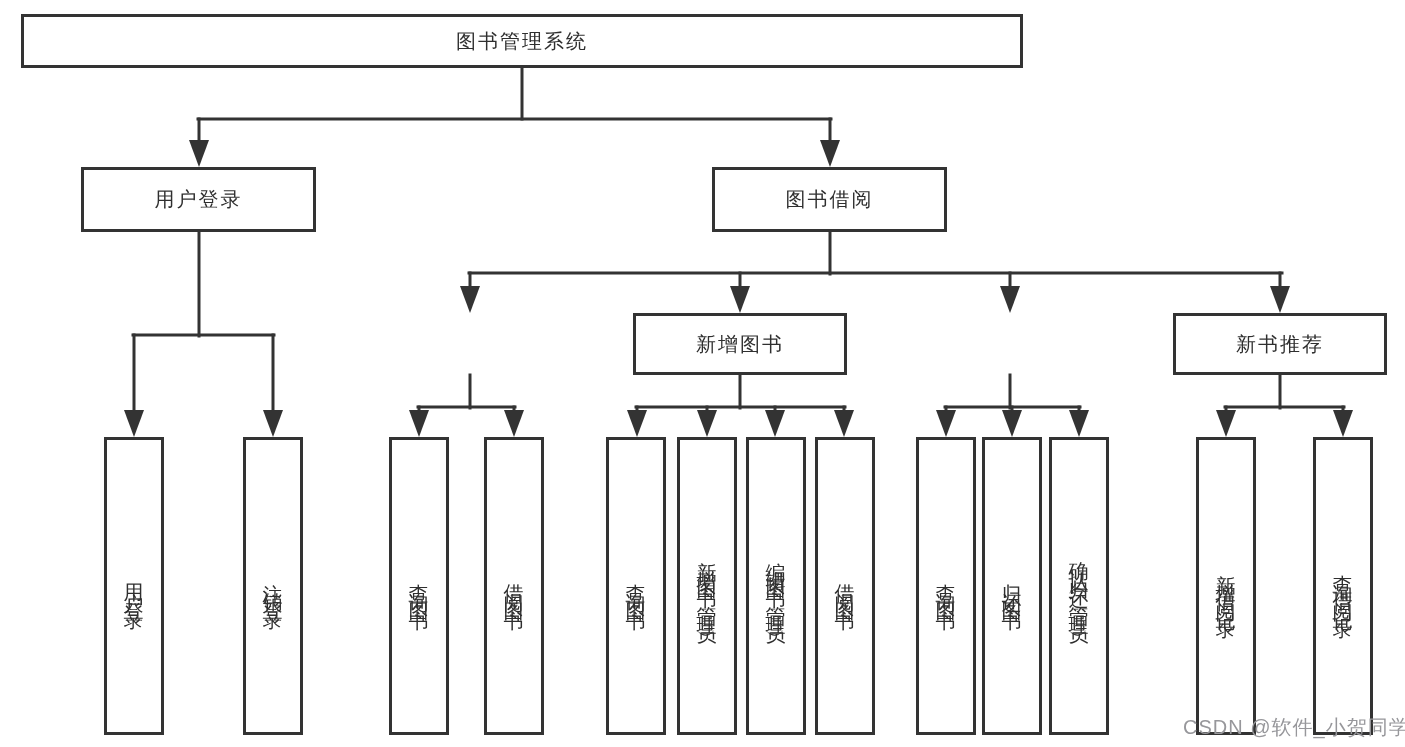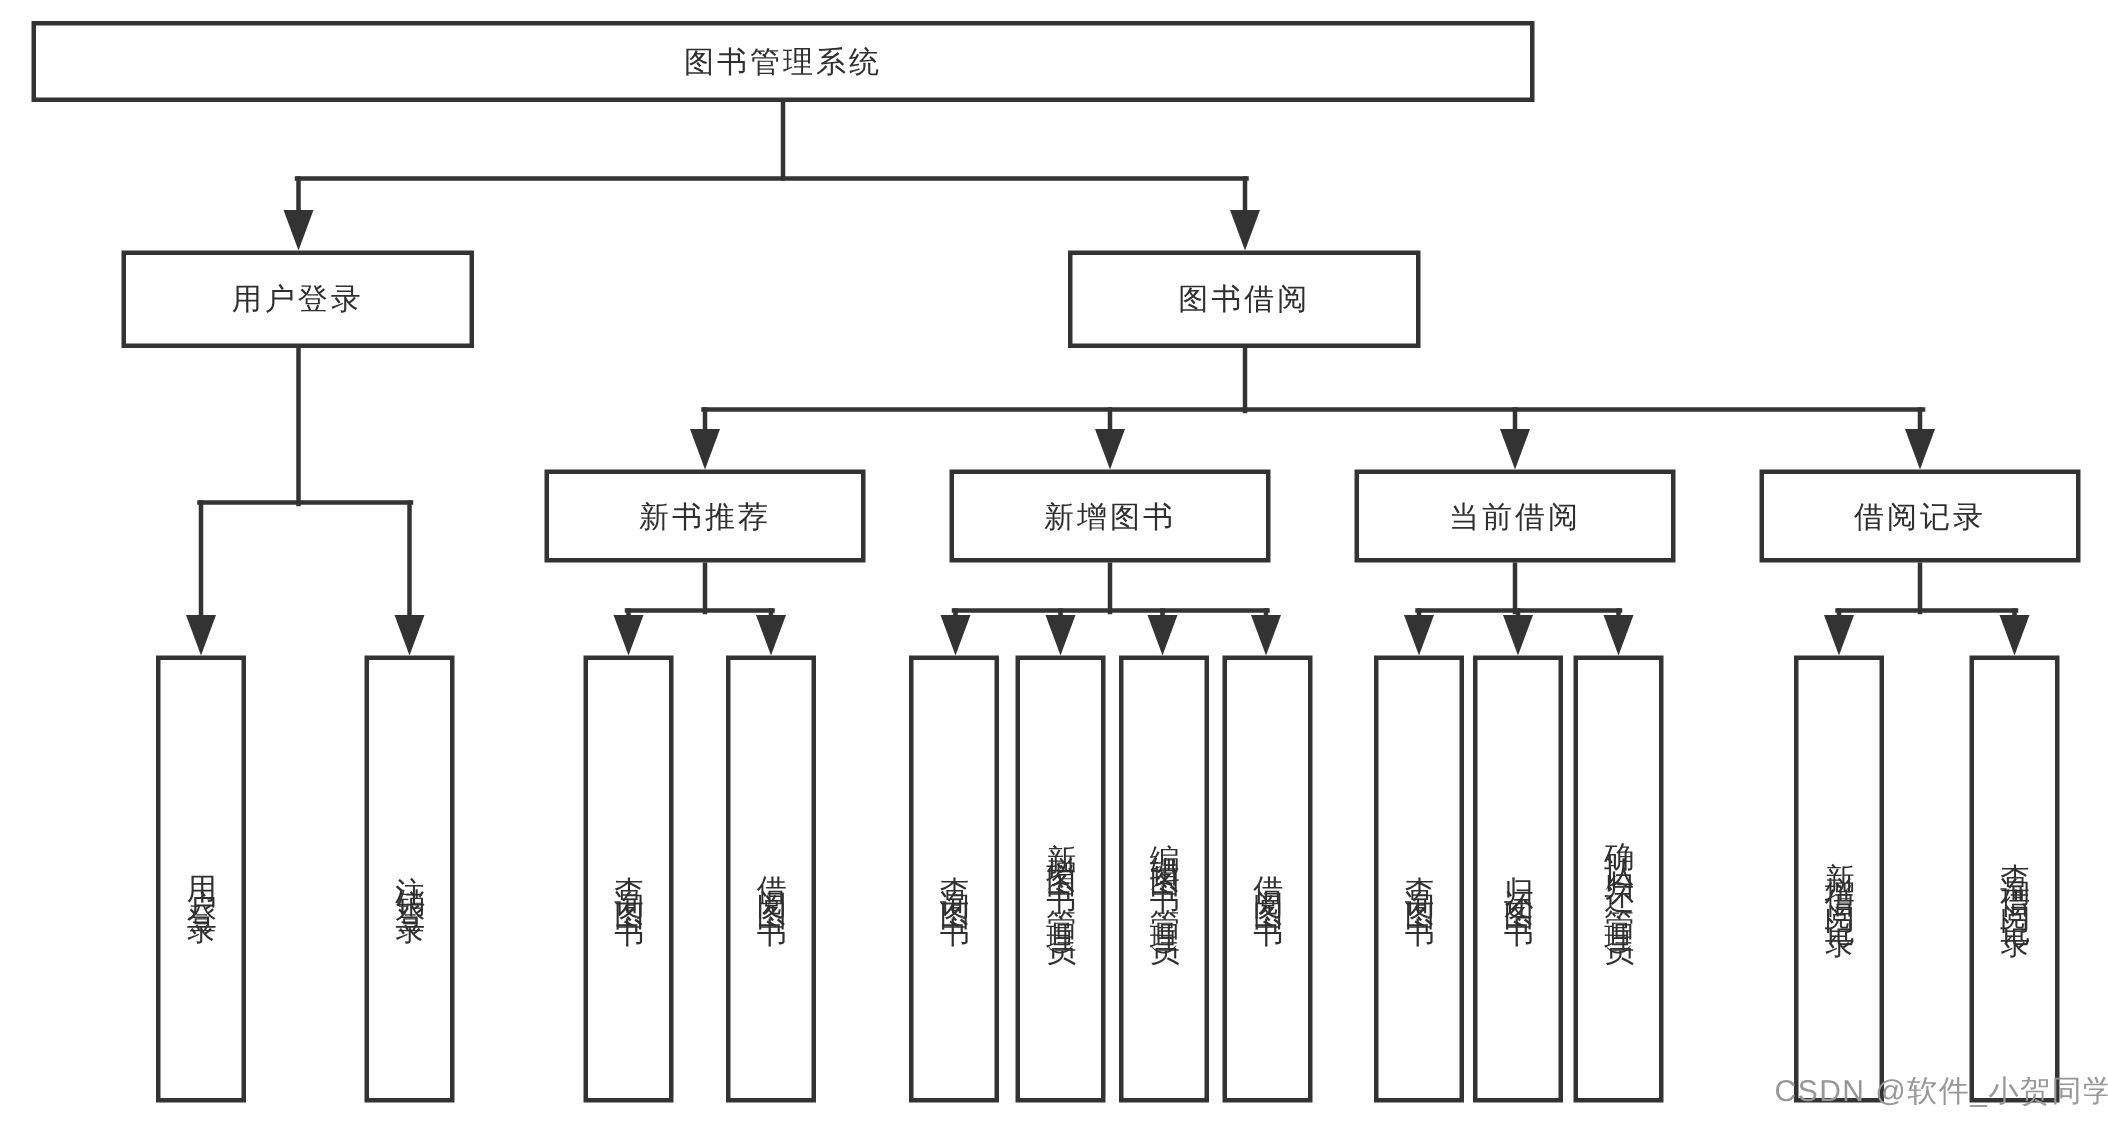--- a/index.html
+++ b/index.html
@@ -165,31 +165,25 @@
     <span>图书管理系统</span>
   </div>
 
   <div class="node node-l2" style="left:81px">
     <span>用户登录</span>
   </div>
   <div class="node node-l2" style="left:712px">
     <span>图书借阅</span>
   </div>
 
-  <div class="node node-l3" style="left:363px">
-    <span>新书推荐</span>
-  </div>
   <div class="node node-l3" style="left:633px">
     <span>新增图书</span>
   </div>
-  <div class="node node-l3" style="left:903px">
-    <span>当前借阅</span>
-  </div>
   <div class="node node-l3" style="left:1173px">
-    <span>借阅记录</span>
+    <span>新书推荐</span>
   </div>
 
   <div class="node leaf" style="left:104px">
     <span class="vtext">用户登录</span>
   </div>
   <div class="node leaf" style="left:243px">
     <span class="vtext">注销登录</span>
   </div>
   <div class="node leaf" style="left:389px">
     <span class="vtext">查询图书</span>

